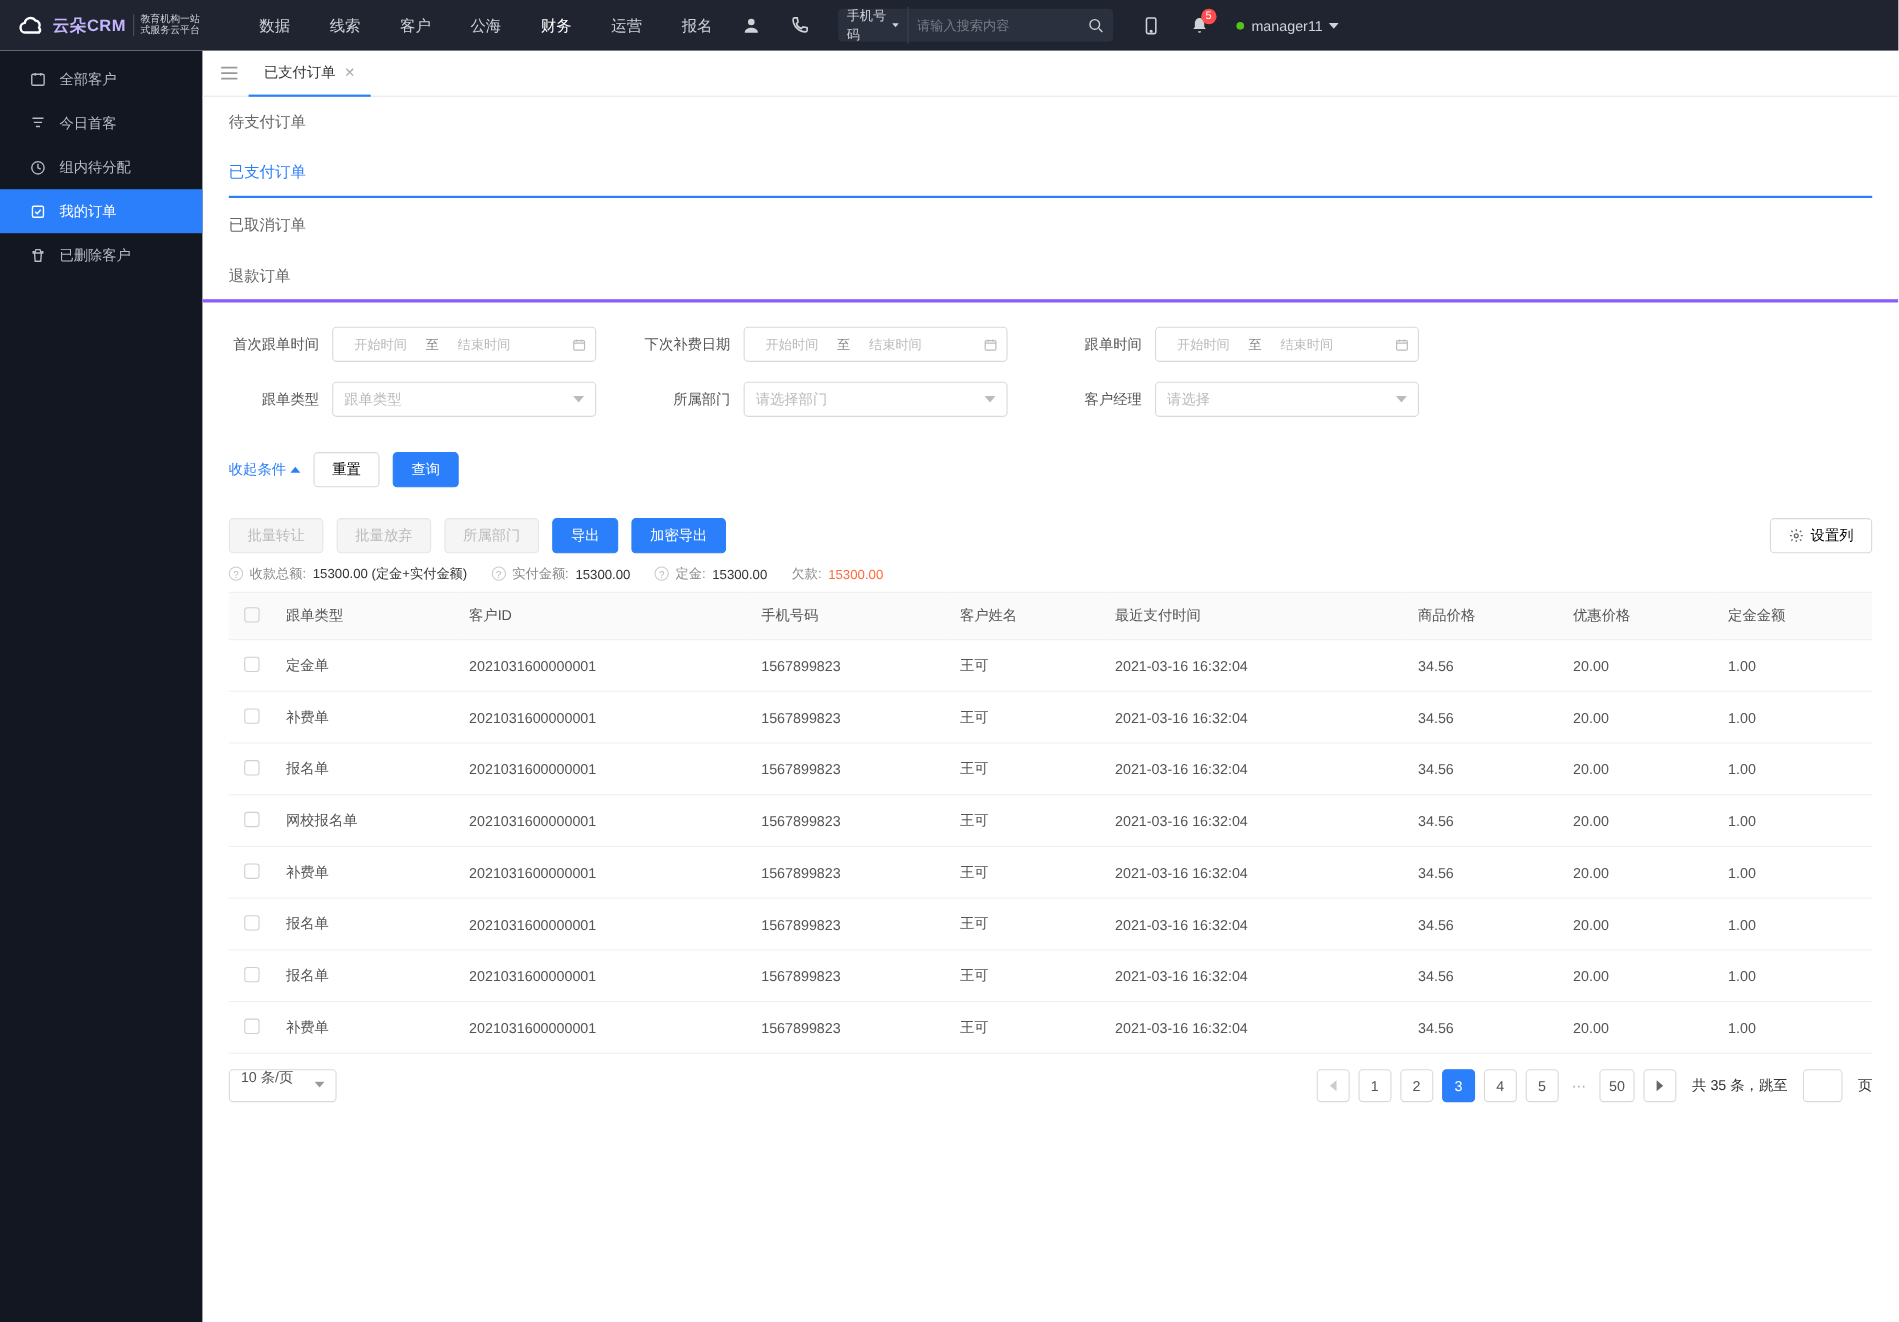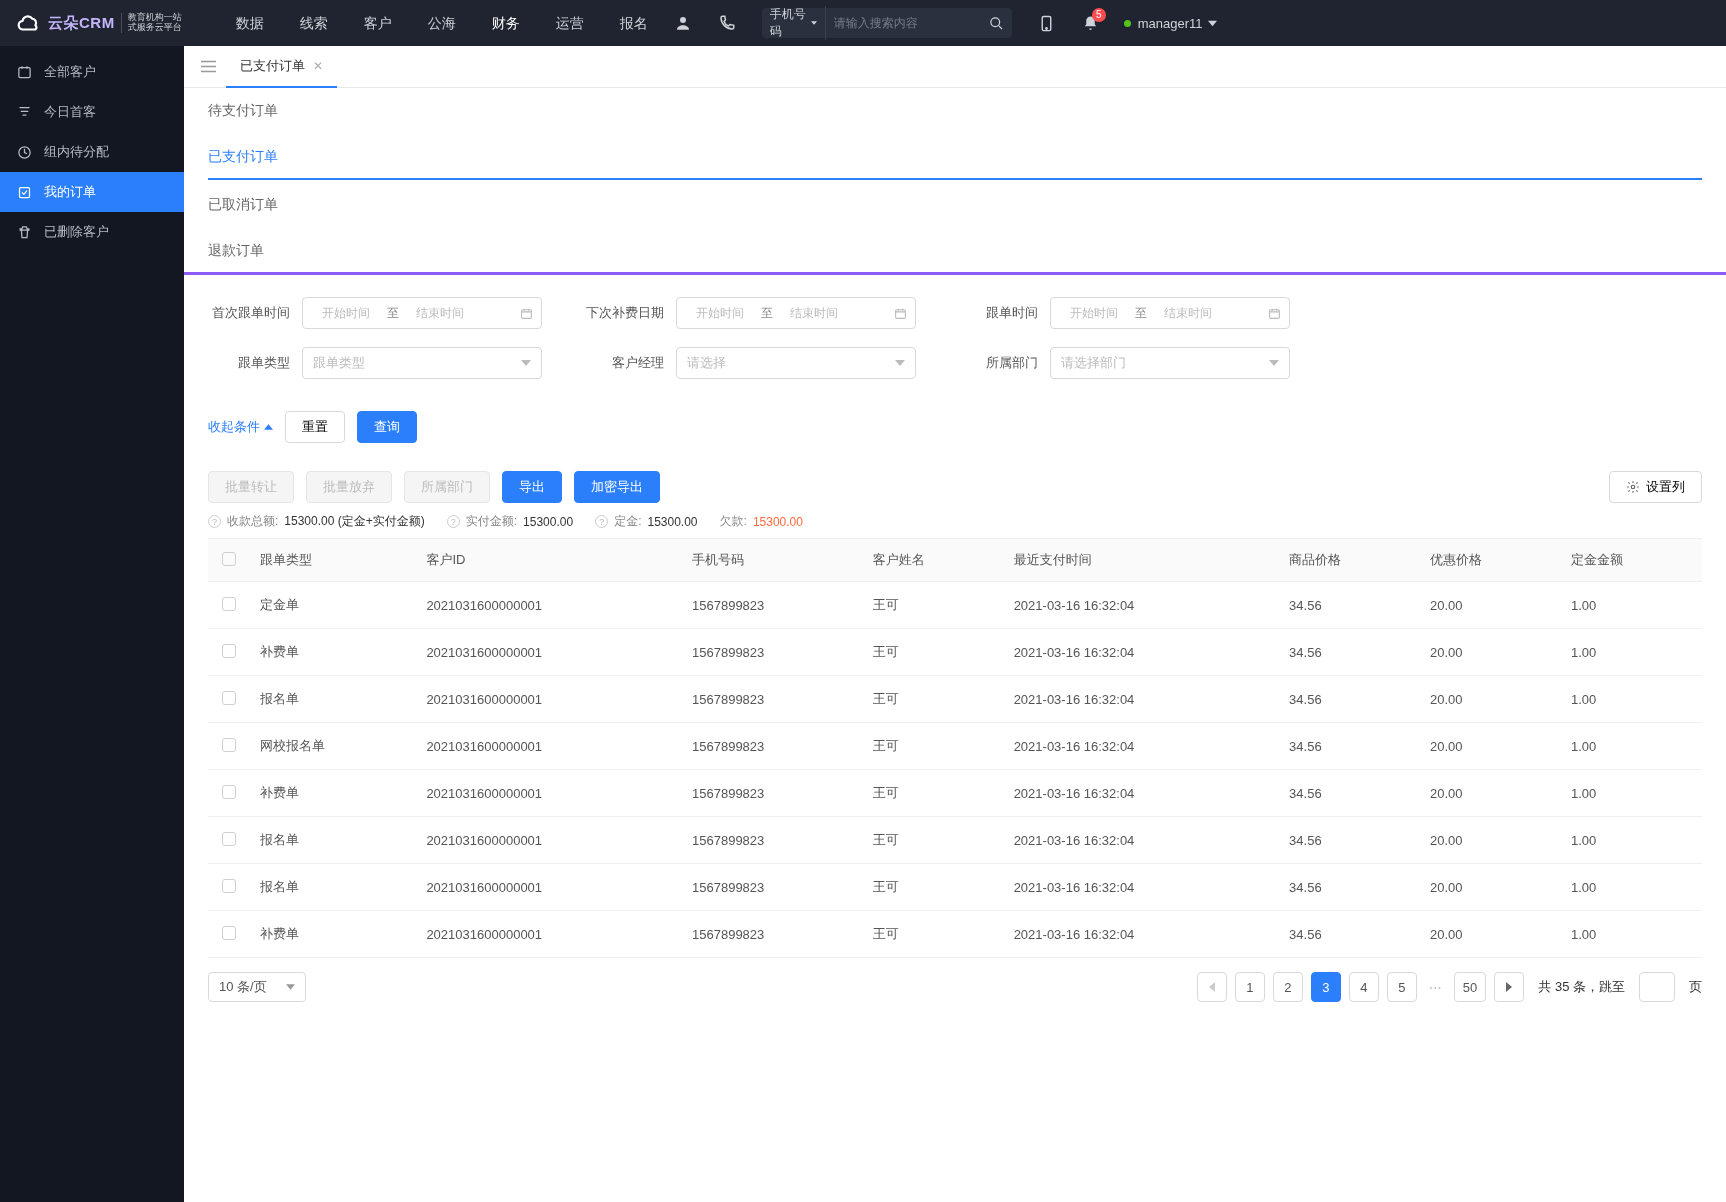--- a/index.html
+++ b/index.html
@@ -23,21 +23,21 @@
 .search-input::placeholder { color: #777c87; }
 .search-btn { color: #cfd2d8; cursor: pointer; }
 .badge { position: absolute; top: 2px; right: 2px; background: #ff4d4f; color: #fff; font-size: 10px; min-width: 14px; height: 14px; line-height: 14px; border-radius: 7px; text-align: center; padding: 0 3px; }
 .user { display: flex; align-items: center; margin-left: 16px; cursor: pointer; color: #cfd2d8; }
 .status-dot { width: 7px; height: 7px; border-radius: 50%; background: #52c41a; margin-right: 7px; }
 .user-name { margin-right: 6px; }
 
 
 .body { flex: 1; display: flex; overflow: hidden; }
 .sidebar { width: 184px; background: #131722; color: #b7bbc4; padding-top: 6px; }
-.side-item { height: 40px; display: flex; align-items: center; padding: 0 16px; gap: 12px; cursor: pointer; font-size: 13px; }
+.side-item { height: 40px; display: flex; align-items: center; padding: 0 26px; gap: 12px; cursor: pointer; font-size: 13px; }
 .side-item.active { background: #2b7ffb; color: #fff; }
 .side-item .icon { width: 16px; height: 16px; display:flex; align-items:center; justify-content:center; }
 
 
 .main { flex: 1; display: flex; flex-direction: column; overflow: auto; }
 .tabs-strip { height: 42px; border-bottom: 1px solid #e8e8e8; display: flex; align-items: center; padding: 0 10px; }
 .hamburger { width: 28px; height: 28px; display:flex; align-items:center; justify-content:center; cursor:pointer; color:#888; margin-right:4px; }
 .page-tab { height: 42px; display:flex; align-items:center; padding: 0 14px; border-bottom: 2px solid #2b7ffb; color:#333; font-size:13px; gap:8px; }
 .page-tab .close { color:#aaa; cursor:pointer; font-size:12px; }
 
@@ -73,21 +73,21 @@
 .info-icon { width:13px; height:13px; border:1px solid #ccc; border-radius:50%; display:inline-flex; align-items:center; justify-content:center; font-size:9px; color:#bbb; }
 
 
 .table-wrap { padding: 0 24px; }
 table { width:100%; border-collapse:collapse; }
 thead th { background:#fafafa; text-align:left; padding:12px 10px; font-weight:500; color:#555; font-size:13px; border-top:1px solid #f0f0f0; border-bottom:1px solid #f0f0f0; }
 tbody td { padding:14px 10px; border-bottom:1px solid #f0f0f0; color:#555; font-size:13px; }
 .chk { width:14px; height:14px; border:1px solid #d0d0d0; border-radius:3px; display:inline-block; cursor:pointer; }
 
 .pager-row { display:flex; align-items:center; padding: 14px 24px 20px; gap:14px; }
-.page-size { border:1px solid #d9d9d9; border-radius:4px; height:30px; padding:0 10px; display:flex; align-items:center; gap:19px; cursor:pointer; font-size:13px; color:#555; }
+.page-size { border:1px solid #d9d9d9; border-radius:4px; height:30px; padding:12px 10px; display:flex; align-items:flex-end; gap:19px; cursor:pointer; font-size:13px; color:#555; }
 .pager-spacer { flex:1; }
 .pager { display:flex; align-items:center; gap:8px; }
 .pg-btn { min-width:30px; height:30px; border:1px solid #d9d9d9; border-radius:4px; background:#fff; cursor:pointer; display:flex; align-items:center; justify-content:center; font-size:13px; color:#555; padding:0 8px; }
 .pg-btn.active { background:#2b7ffb; color:#fff; border-color:#2b7ffb; }
 .pg-btn.disabled { color:#ccc; cursor:not-allowed; }
 .pg-ell { color:#aaa; padding:0 4px; }
 .jump-input { width:36px; height:30px; border:1px solid #d9d9d9; border-radius:4px; text-align:center; outline:none; }
 
 svg { display:block; }
 </style>
@@ -288,32 +288,32 @@
           <div class="filter-item">
             <div class="filter-label">跟单类型</div>
             <div class="select">
               <span>跟单类型</span>
               <svg width="10" height="6" viewBox="0 0 10 6">
                   <path d="M0 0l5 6 5-6" fill="#bbb"></path>
                 </svg>
             </div>
           </div>
           <div class="filter-item">
+            <div class="filter-label">所属部门</div>
+            <div class="select">
+              <span>请选择部门</span>
+              <svg width="10" height="6" viewBox="0 0 10 6">
+                  <path d="M0 0l5 6 5-6" fill="#bbb"></path>
+                </svg>
+            </div>
+          </div>
+          <div class="filter-item">
             <div class="filter-label">客户经理</div>
             <div class="select">
               <span>请选择</span>
-              <svg width="10" height="6" viewBox="0 0 10 6">
-                  <path d="M0 0l5 6 5-6" fill="#bbb"></path>
-                </svg>
-            </div>
-          </div>
-          <div class="filter-item">
-            <div class="filter-label">所属部门</div>
-            <div class="select">
-              <span>请选择部门</span>
               <svg width="10" height="6" viewBox="0 0 10 6">
                   <path d="M0 0l5 6 5-6" fill="#bbb"></path>
                 </svg>
             </div>
           </div>
         </div>
       </div>
 
       <div class="filter-actions">
         <div class="collapse-link">

